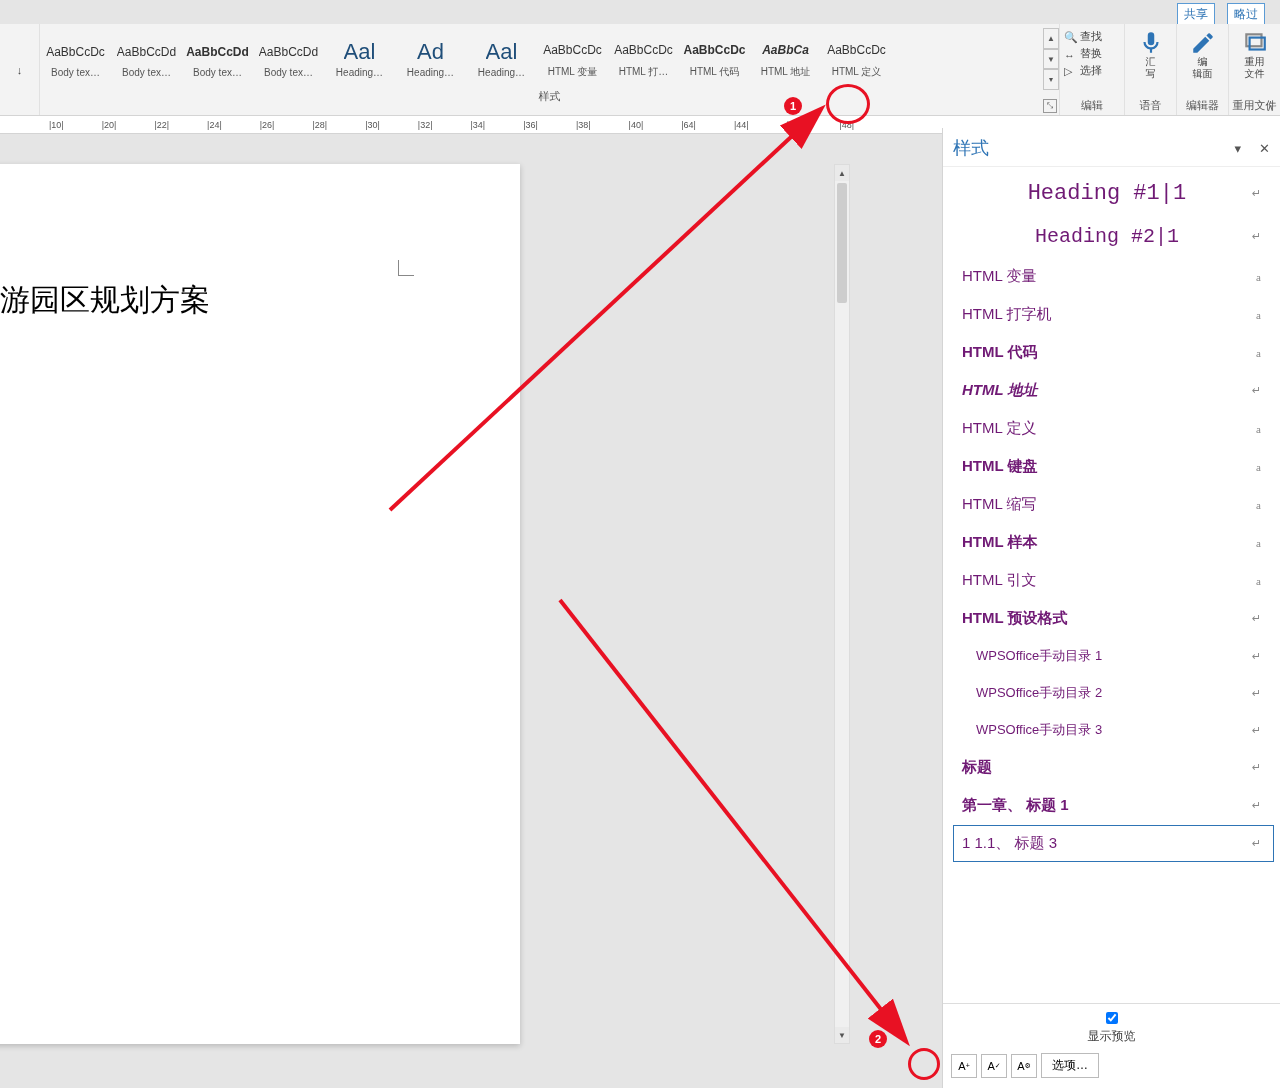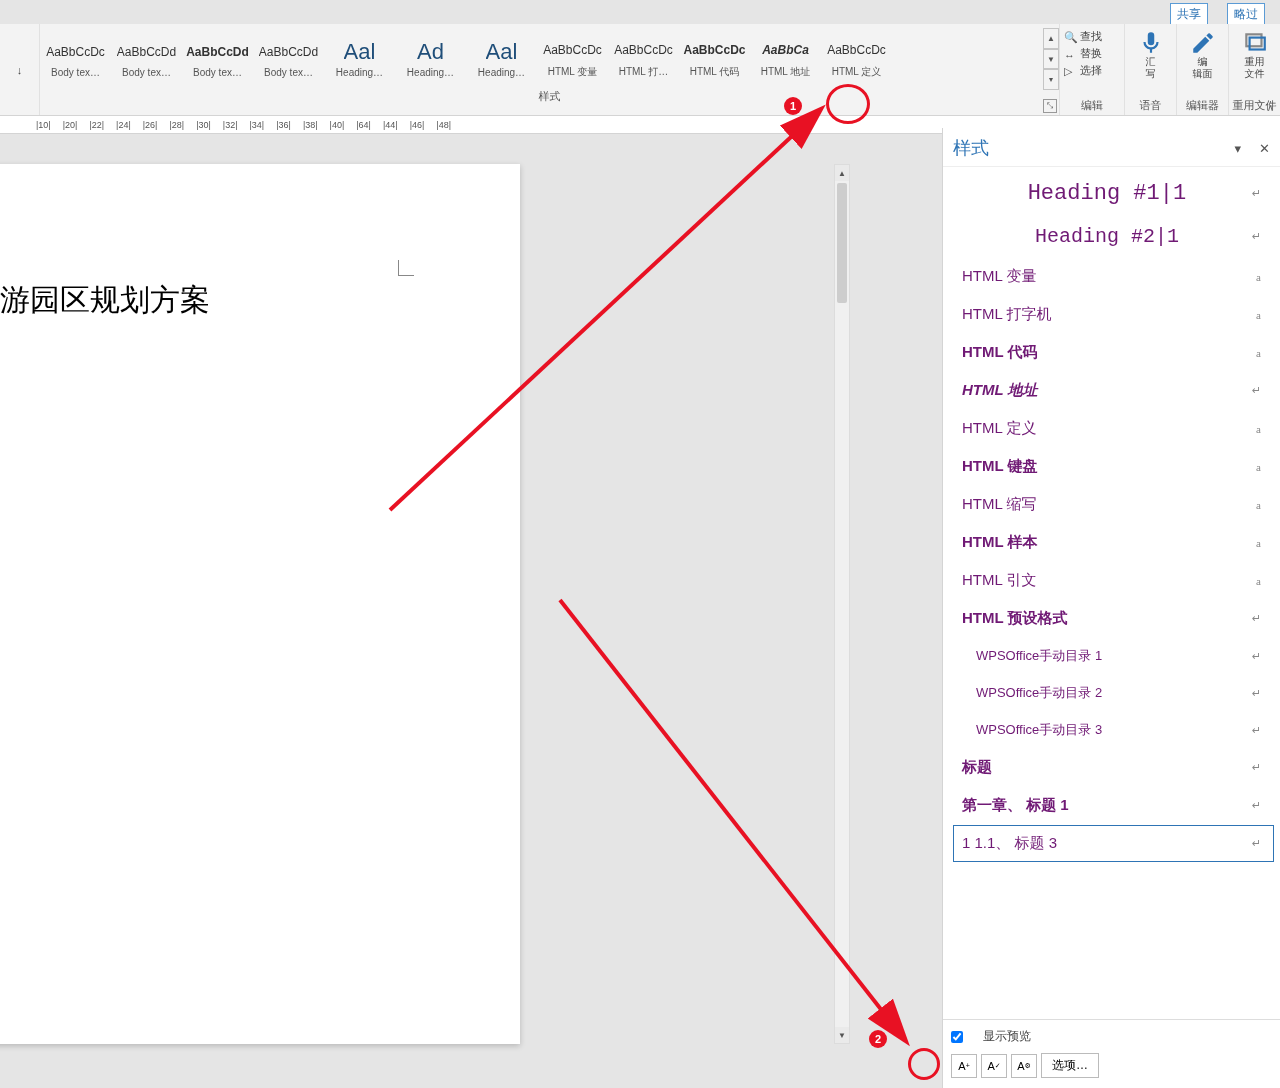--- a/index.html
+++ b/index.html
@@ -1,19 +1,19 @@
 <!DOCTYPE html>
 <html><head>
 <meta charset="utf-8">
 <style>
 * { box-sizing: border-box; margin: 0; padding: 0; }
 body { font-family: "Microsoft YaHei", SimSun, sans-serif; background: #e5e5e5; overflow: hidden; width: 1280px; height: 1088px; position: relative; }
 
 
-.top-btns { position: absolute; top: 3px; right: 15px; display: flex; gap: 19px; align-items: center; }
+.top-btns { position: absolute; top: 3px; right: 15px; display: flex; gap: 12px; align-items: center; }
 .top-btn { border: 1px solid #5b9bd5; color: #2e74b5; background: #fff; padding: 2px 6px; font-size: 12px; cursor: pointer; }
 
 
 .ribbon { position: absolute; top: 24px; left: 0; right: 0; height: 92px; background: #f3f3f3; border-bottom: 1px solid #d4d4d4; display: flex; }
 .clip-sec { width: 40px; display: flex; flex-direction: column; align-items: center; justify-content: center; border-right: 1px solid #e1e1e1; font-size: 11px; color: #444; }
 .styles-gallery { flex: 1; display: flex; flex-direction: column; position: relative; }
 .gallery-row { display: flex; height: 62px; padding-top: 4px; overflow: hidden; }
 .style-item { width: 71px; display: flex; flex-direction: column; align-items: center; justify-content: center; border: 1px solid transparent; cursor: pointer; padding: 2px 3px; }
 .style-prev { font-size: 12px; color: #333; height: 30px; display: flex; align-items: center; white-space: nowrap; overflow: hidden; }
 .style-prev.big { font-size: 22px; color: #1f4e79; }
@@ -32,21 +32,21 @@
 
 .big-sec { width: 52px; border-left: 1px solid #e1e1e1; display: flex; flex-direction: column; align-items: center; justify-content: space-between; padding: 6px 2px 2px; }
 .big-icon { width: 28px; height: 28px; }
 .big-name { font-size: 10px; color: #444; text-align: center; line-height: 1.2; }
 .big-label { font-size: 11px; color: #555; margin-top: 18px; }
 
 .collapse-btn { position: absolute; right: 6px; bottom: 2px; font-size: 10px; color: #666; cursor: pointer; }
 
 
 .ruler { position: absolute; top: 116px; left: 0; right: 0; height: 18px; background: #fff; border-bottom: 1px solid #d4d4d4; display: flex; align-items: center; font-size: 9px; color: #555; padding-left: 30px; }
-.ruler-tick { margin: 0 6px; }
+.ruler-tick { margin: 0 19px; }
 
 
 .doc-area { position: absolute; top: 134px; left: 0; width: 850px; bottom: 0; background: #e5e5e5; overflow: hidden; }
 .page { position: absolute; top: 30px; left: -100px; width: 620px; height: 880px; background: #fff; box-shadow: 0 2px 6px rgba(0,0,0,0.2); }
 .doc-title { position: absolute; top: 116px; left: 100px; font-size: 30px; font-family: SimSun, serif; color: #000; }
 .cursor-mark { position: absolute; top: 96px; left: 498px; width: 16px; height: 16px; border-bottom: 1px solid #888; border-left: 1px solid #888; }
 .vscroll { position: absolute; top: 30px; right: 0; width: 16px; height: 880px; background: #f0f0f0; border: 1px solid #dcdcdc; }
 .vscroll-up, .vscroll-down { position: absolute; left: 0; width: 14px; height: 16px; background: #eaeaea; display: flex; align-items: center; justify-content: center; font-size: 8px; color: #555; cursor: pointer; }
 .vscroll-up { top: 0; } .vscroll-down { bottom: 0; }
 .vscroll-thumb { position: absolute; top: 18px; left: 2px; width: 10px; height: 120px; background: #cdcdcd; border-radius: 2px; }
@@ -61,21 +61,21 @@
 .pitem { display: flex; align-items: center; justify-content: space-between; padding: 8px 12px 8px 8px; cursor: pointer; border: 1px solid transparent; margin: 1px 6px; }
 .pitem.sel { border: 1px solid #2e74b5; }
 .pitem-text { font-size: 15px; color: #701a75; }
 .pitem.h1 .pitem-text { font-size: 22px; font-family: "Courier New", monospace; text-align: center; width: 100%; }
 .pitem.h2 .pitem-text { font-size: 20px; font-family: "Courier New", monospace; text-align: center; width: 100%; }
 .pitem.bold .pitem-text { font-weight: bold; }
 .pitem.italic .pitem-text { font-style: italic; font-weight: bold; }
 .pitem.indent .pitem-text { padding-left: 14px; font-size: 13px; }
 .pitem-mark { font-size: 11px; color: #888; font-family: serif; }
 .pane-foot { border-top: 1px solid #ddd; padding: 6px 8px 10px; background: #fff; }
-.chk-row { display: flex; align-items: center; gap: 20px; font-size: 12px; color: #444; padding: 2px 0; }
+.chk-row { display: flex; align-items: center; gap: 4px; font-size: 12px; color: #444; padding: 2px 0; flex-direction: column; }
 .chk { width: 12px; height: 12px; }
 .foot-btns { display: flex; align-items: center; gap: 4px; margin-top: 6px; }
 .icon-btn { width: 26px; height: 24px; border: 1px solid #bbb; background: #fff; display: flex; align-items: center; justify-content: center; font-size: 11px; cursor: pointer; position: relative; }
 .opt-btn { padding: 3px 10px; border: 1px solid #bbb; background: #fff; font-size: 12px; cursor: pointer; }
 
 
 .badge { position: absolute; width: 18px; height: 18px; border-radius: 50%; background: #e81123; color: #fff; font-size: 11px; display: flex; align-items: center; justify-content: center; font-weight: bold; z-index: 50; }
 .ring { position: absolute; border: 3px solid #e81123; border-radius: 50%; z-index: 40; pointer-events: none; }
 .arrow-svg { position: absolute; pointer-events: none; z-index: 45; }
 </style>

